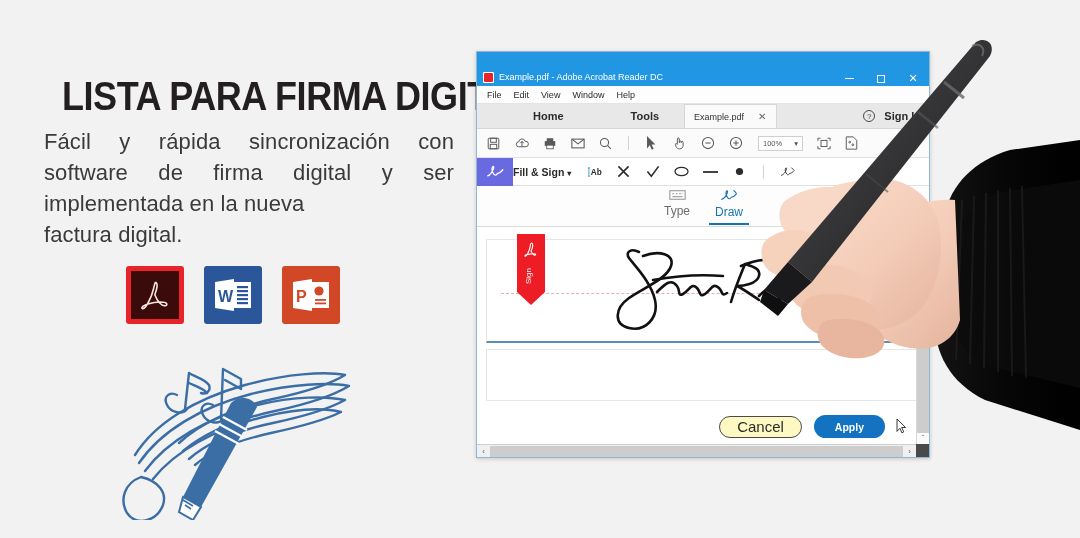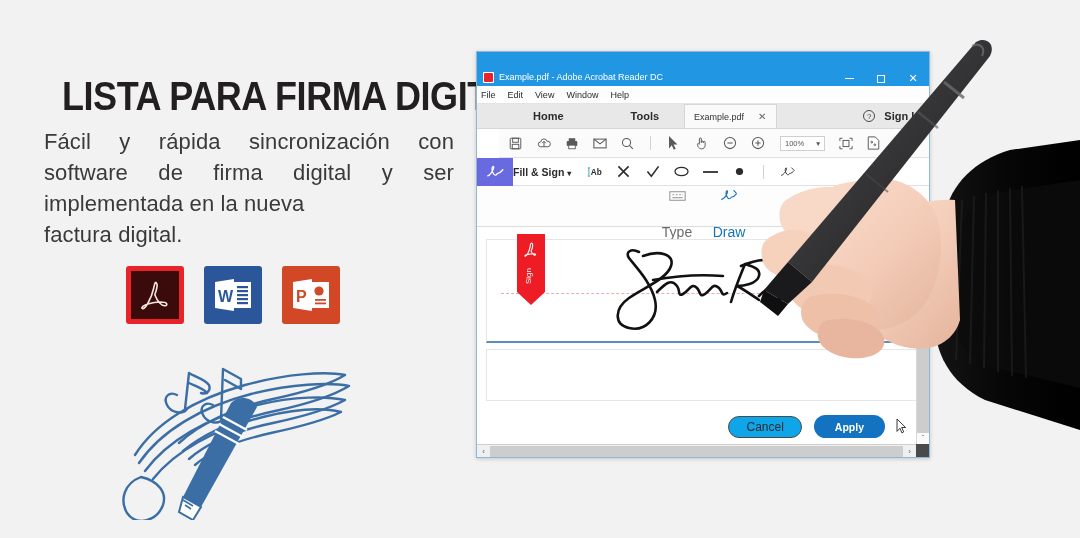--- a/index.html
+++ b/index.html
@@ -68,21 +68,21 @@
   #titlebar-text { flex:1; overflow:hidden; text-overflow:clip; }
   .win-btns { display:flex; height:100%; }
   .win-btn { width:32px; height:21px; display:flex; align-items:center;
     justify-content:center; color:#fff; font-size:11px; line-height:1; }
   .win-btn .mini { display:block; width:9px; height:1px; background:#fff; }
   .win-btn .boxi { display:block; width:8px; height:8px; border:1px solid #fff; }
 
   
   #menubar {
     height:18px; background:#fdfdfd; border-bottom:1px solid #e4e4e4;
-    display:flex; align-items:center; padding-left:4px; gap:12px;
+    display:flex; align-items:center; padding-left:10px; gap:12px;
     font-size:9px; color:#2b2b2b;
   }
   #menubar span { cursor:default; }
 
   
   #tabstrip {
     height:25px; background:#e8e8e8; display:flex; align-items:stretch;
     border-bottom:1px solid #d6d6d6; position:relative;
   }
   .nav-btn { display:flex; align-items:center; padding:0 11px;
@@ -93,21 +93,21 @@
   .doc-tab .tab-x { font-size:10px; color:#666; }
   .tab-spacer { flex:1; }
   .tab-right { display:flex; align-items:center; gap:9px; padding-right:8px; }
   .help-circ { width:12px; height:12px; border:1px solid #4a4a4a; border-radius:50%;
     font-size:8px; color:#4a4a4a; display:flex; align-items:center; justify-content:center; }
   .signin { font-size:11px; font-weight:bold; color:#2b2b2b; }
 
   
   #toolbar {
     height:29px; background:#fbfbfb; border-bottom:1px solid #e0e0e0;
-    display:flex; align-items:center; padding-left:9px; gap:13px;margin-left:22px;
+    display:flex; align-items:center; padding-left:9px; gap:13px;
   }
   .tb-ic { width:15px; height:15px; display:flex; align-items:center; justify-content:center;
     color:#5a5a5a; }
   .tb-sep { width:1px; height:14px; background:#d2d2d2; margin:0 2px; }
   .zoom-box { border:1px solid #cfcfcf; background:#fff; height:15px; width:45px;
     display:flex; align-items:center; justify-content:space-between; padding:0 4px;
     font-size:7.5px; color:#555; margin-left:2px; }
 
   
   #fsbar { height:28px; background:#ffffff; border-bottom:1px solid #e0e0e0;
@@ -116,21 +116,21 @@
     align-items:center; justify-content:center; }
   #fs-label { font-size:10.5px; font-weight:bold; color:#2b2b2b; }
   #fs-tools { display:flex; align-items:center; gap:14px; margin-left:16px; color:#2b2b2b; }
   .fs-ic { width:15px; height:15px; display:flex; align-items:center; justify-content:center;
     font-size:13px; }
 
   
   #modebar { height:41px; background:#fdfdfd; border-bottom:1px solid #dcdcdc;
     display:flex; align-items:flex-start; justify-content:center; padding-top:3px; }
   .mode-tab { width:52px; display:flex; flex-direction:column; align-items:center;
-    gap:19px; font-size:14px; color:#6b6b6b; position:relative; padding-bottom:6px; }
+    gap:0; font-size:12px; color:#6b6b6b; position:relative; padding-bottom:6px; }
   .mode-tab.active { color:#1473b7; }
   .mode-underline { position:absolute; bottom:0; left:6px; right:6px; height:2px;
     background:#1473b7; }
 
   
   #sigpane { position:relative; background:#fff; height:104px; margin:12px 9px 0 9px;
     border:1px solid #e6e6e6; border-bottom:2px solid #5c8db5; }
   #sig-dashline { position:absolute; left:14px; right:14px; top:53px;
     border-top:1px dashed #e6b0b0; }
   #sig-bookmark { position:absolute; left:30px; top:-6px; width:28px; height:72px; }
@@ -143,22 +143,22 @@
   #saverow { display:flex; align-items:center; gap:10px; margin:15px 0 0 22px; }
   #save-check { width:10px; height:10px; border:1px solid #6f6f6f; background:#fff;
     position:relative; }
   #save-check::after { content:""; position:absolute; left:1.5px; top:1.5px;
     width:6px; height:6px; background:#4a4a4a; }
   #save-label { font-size:10px; color:#333; }
 
   
   #buttonrow { display:flex; justify-content:flex-end; gap:12px;
     margin:14px 44px 0 0; align-items:center; }
-  #cancel-btn { border:1px solid #4a4a4a; border-radius:14px; background:#0ea5e9;
-    height:22px; padding:0 17px; font-size:12px; color:#2b2b2b;
+  #cancel-btn { border:1px solid #4a4a4a; border-radius:14px; background:#fef9c3;
+    height:22px; padding:0 17px; font-size:15px; color:#2b2b2b;
     display:flex; align-items:center;text-align:right; }
   #apply-btn { border:none; border-radius:14px; background:#1473c0; color:#fff;
     height:23px; padding:0 21px; font-size:10.5px; font-weight:bold;
     display:flex; align-items:center; }
   #cursor-arrow { position:absolute; right:22px; bottom:23px; width:11px; height:15px; }
 
   
   #hscroll { position:absolute; left:0; bottom:0; height:13px; right:13px;
     background:#f0f0f0; border-top:1px solid #cfcfcf; display:flex; align-items:center; }
   #hscroll .arrow { width:13px; text-align:center; font-size:8px; color:#666; }

